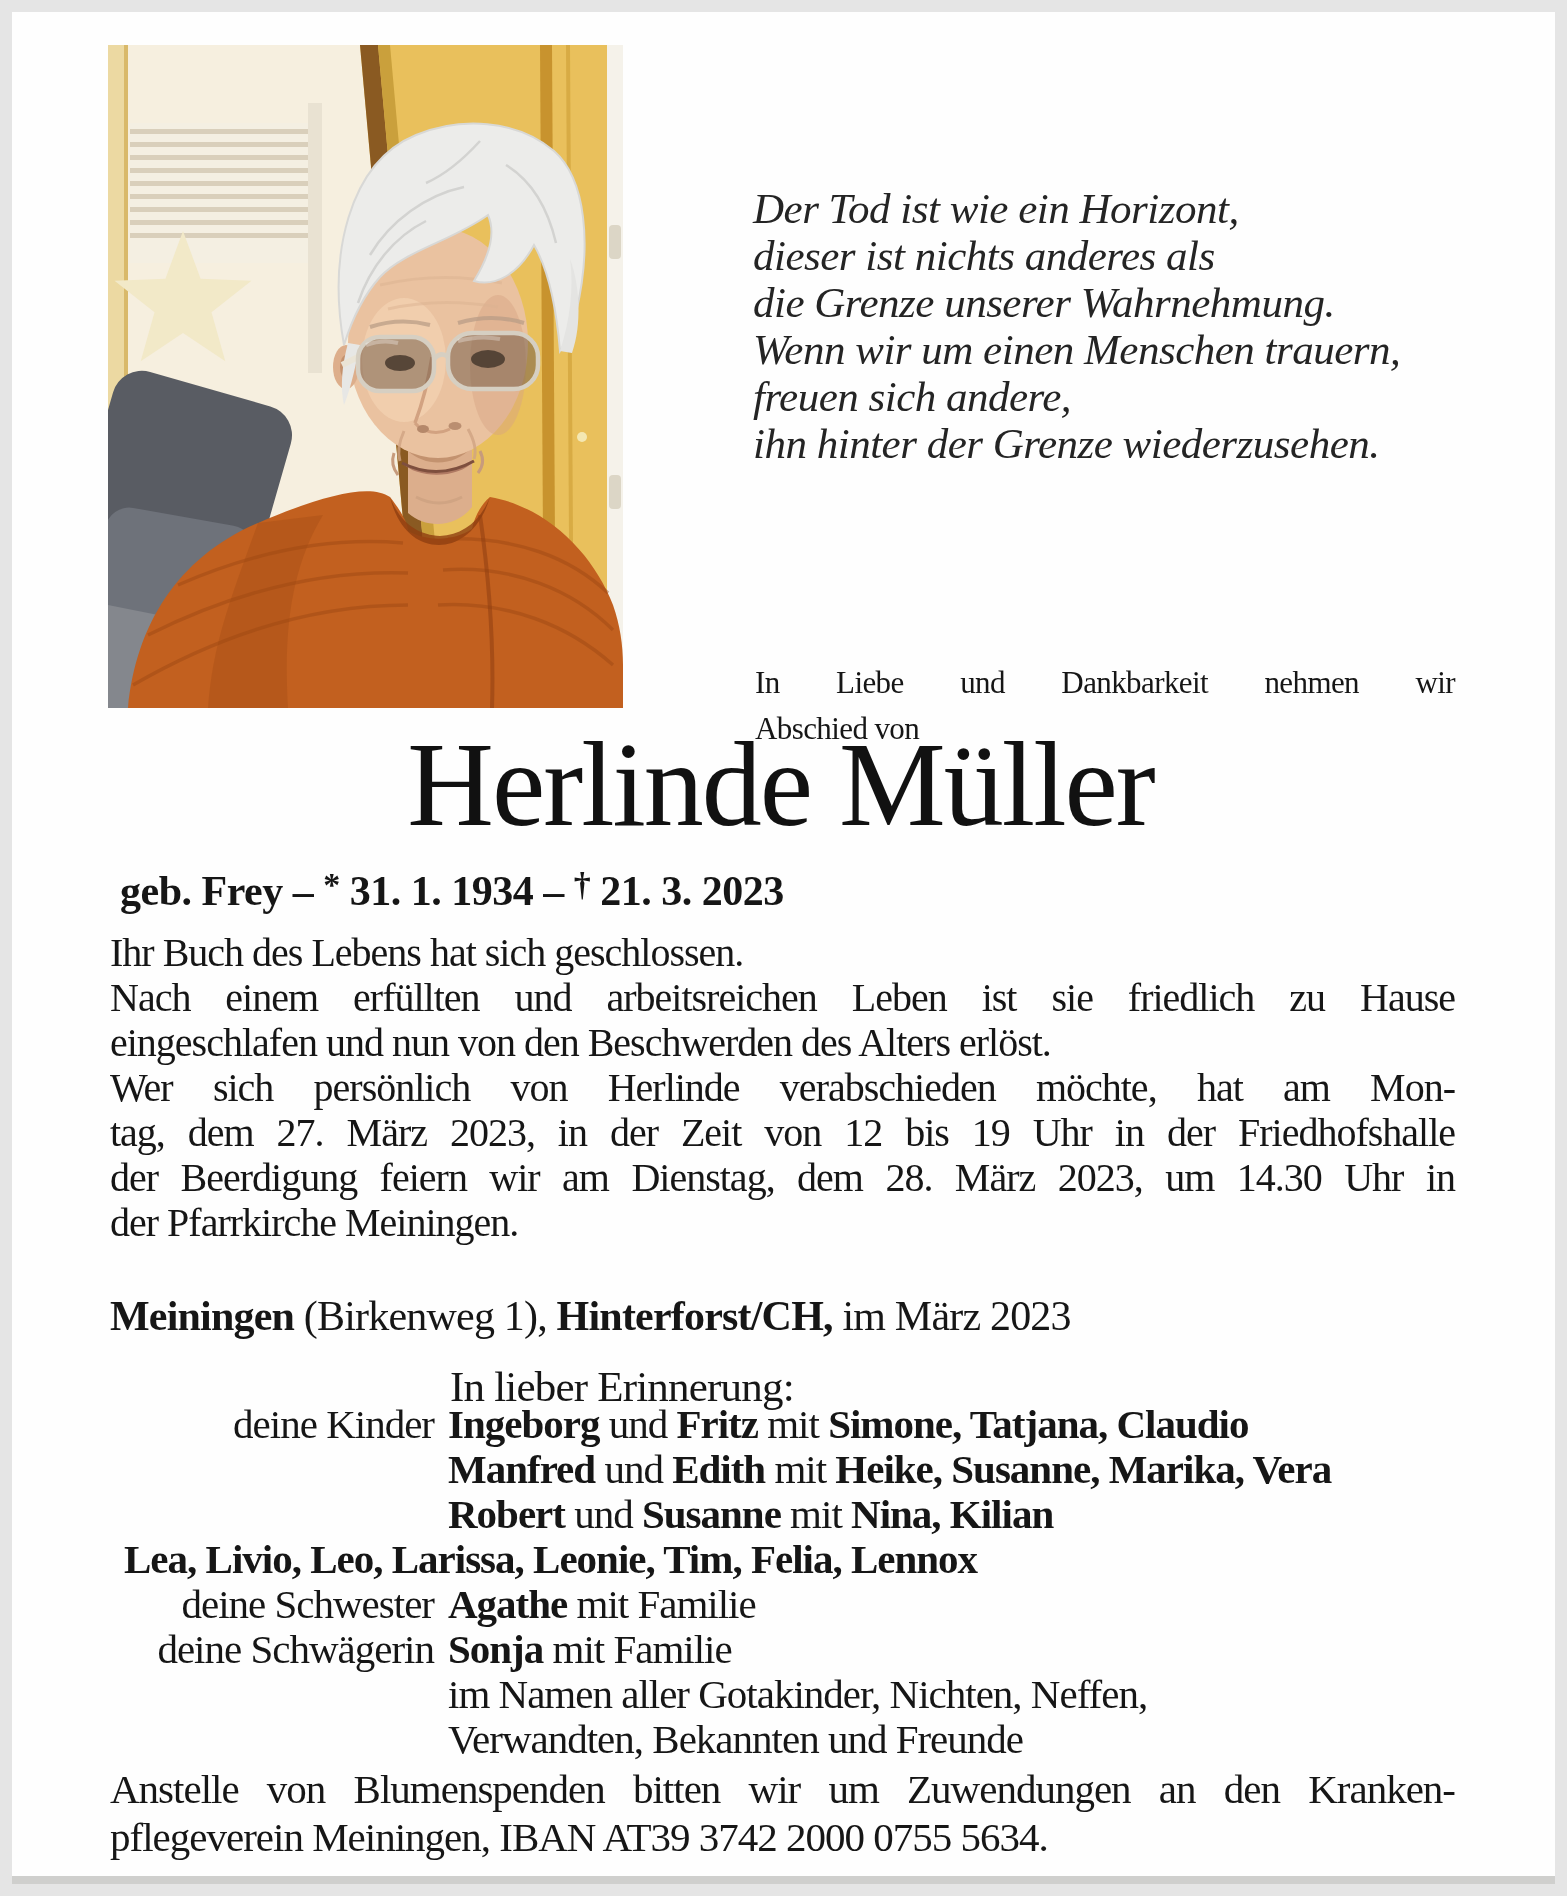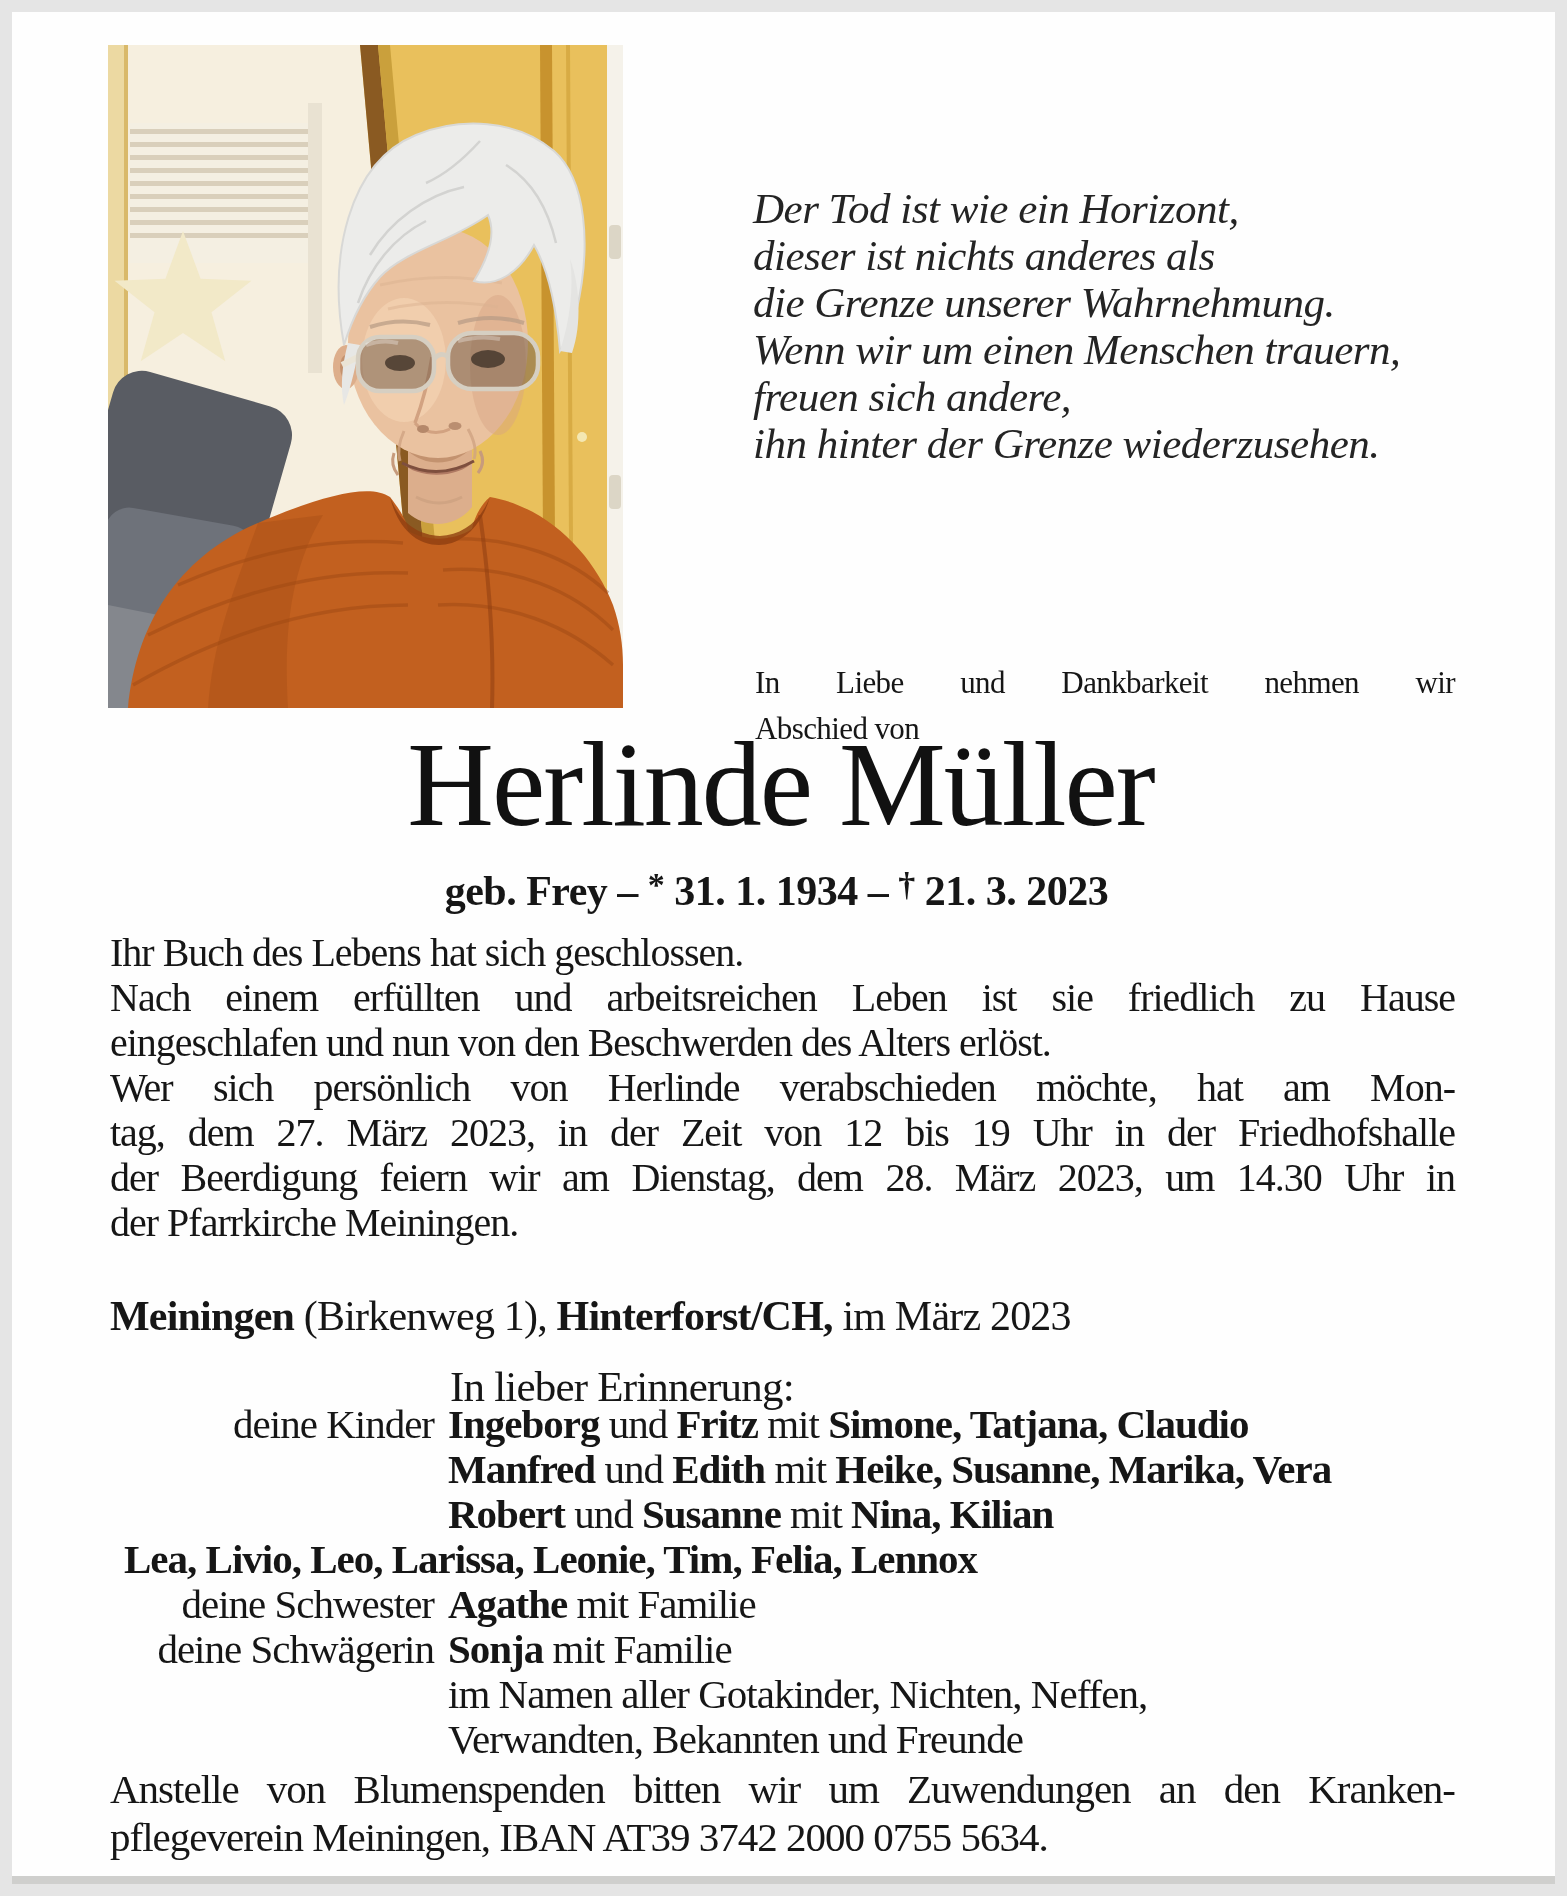--- a/index.html
+++ b/index.html
@@ -10,21 +10,21 @@
   .photo{left:108px;top:45px;width:515px;height:663px;}
   .photo svg{display:block;width:515px;height:663px;}
 
   .poem{left:753px;top:185px;width:710px;font-style:italic;font-size:43px;line-height:47px;
         letter-spacing:-0.5px;color:#242424;}
   .intro{left:755px;top:628px;width:700px;font-size:31px;line-height:46px;letter-spacing:-0.6px;margin-top:32px;}
   .just{text-align:justify;text-align-last:justify;text-justify:inter-word;}
 
   .name{left:108px;top:725px;width:1345px;text-align:center;font-size:120px;line-height:120px;
         letter-spacing:-2px;color:#111;}
-  .dates{left:104px;top:866px;width:1345px;text-align:center;font-weight:bold;font-size:42px;
+  .dates{left:120px;top:866px;width:1345px;font-weight:bold;font-size:42px;
          line-height:50px;letter-spacing:-0.5px;}
   .dates .sym{display:inline-block;transform:translateY(-9px);font-size:34px;}
 
   .obit{left:110px;top:930px;width:1345px;font-size:40px;line-height:45px;letter-spacing:-1px;}
   .place{left:110px;top:1292px;width:1345px;font-size:42px;line-height:48px;letter-spacing:-0.8px;}
   .memhead{left:450px;top:1363px;font-size:43px;line-height:47px;letter-spacing:-0.8px;}
   .family{left:110px;top:1402px;width:1345px;font-size:41px;line-height:45px;letter-spacing:-1px;}
   .fam-row{display:flex;align-items:flex-end;}
   .fam-label{width:324px;text-align:right;flex:none;}
   .fam-names{margin-left:14px;flex:1;}

